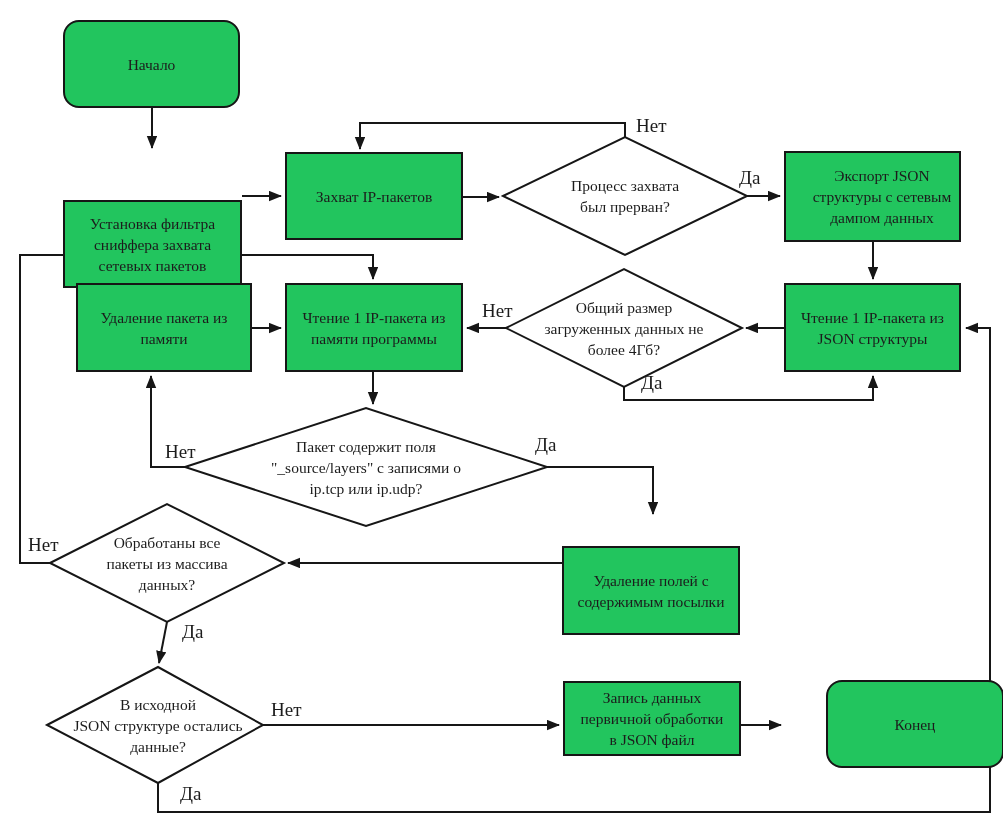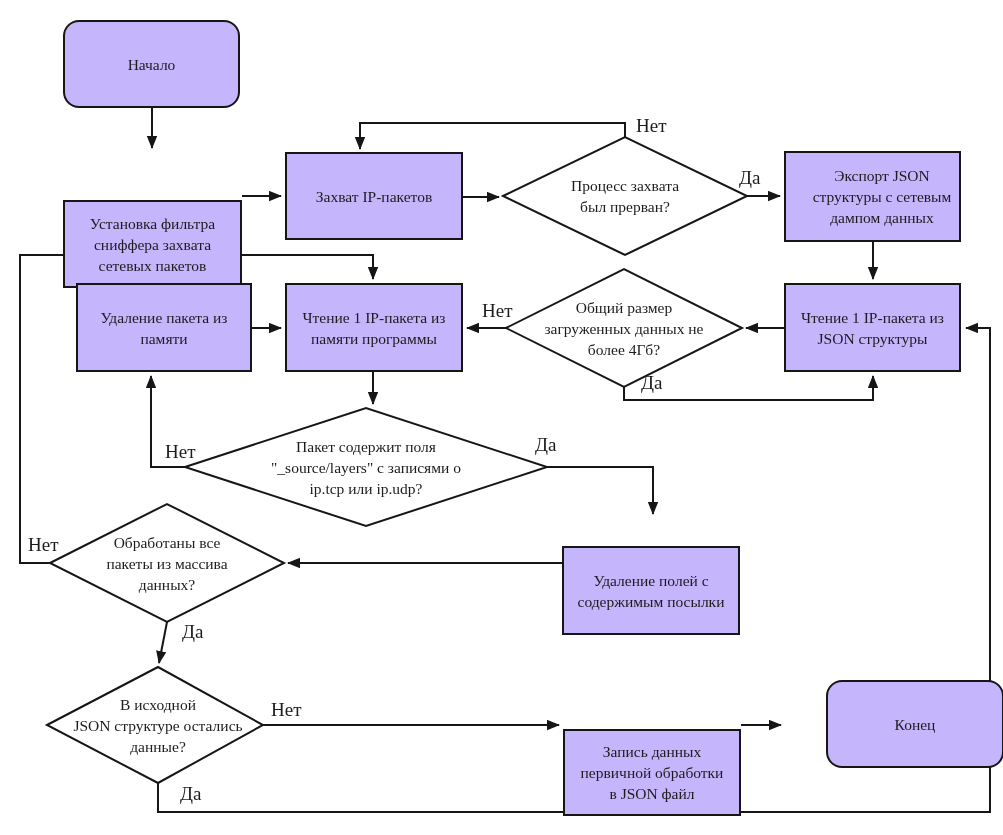--- a/index.html
+++ b/index.html
@@ -9,21 +9,21 @@
     overflow:hidden;
   }
   svg.layer { position:absolute; left:0; top:0; width:1003px; height:835px; }
   .edge { fill:none; stroke:#161616; stroke-width:2; }
   .shape { fill:#ffffff; stroke:#161616; stroke-width:2; }
   .node, .dlabel {
     position:absolute; display:flex; align-items:center; justify-content:center;
     text-align:center; white-space:pre-line; font-size:15.5px; line-height:21px;
     box-sizing:border-box;
   }
-  .box { border:2px solid #161616; background:#c4b5fd; }
+  .box { border:2px solid #161616; background:#22c55e; }
   .terminator { border-radius:16px; }
   .edge-label { position:absolute; font-size:19px; line-height:18px; }
 </style>
 </head>
 <body>
 
 <div class="canvas">
 
   <svg class="layer" viewBox="0 0 1003 835" xmlns="http://www.w3.org/2000/svg">
     <defs>
@@ -76,21 +76,21 @@
 
   <div class="node box" style="left:285px; top:283px; width:178px; height:89px;">Чтение 1 IP-пакета из
 памяти программы</div>
 
   <div class="node box" style="left:76px; top:283px; width:176px; height:89px;">Удаление пакета из
 памяти</div>
 
   <div class="node box" style="left:562px; top:518px; width:178px; height:89px;margin-top:28px;">Удаление полей с
 содержимым посылки</div>
 
-  <div class="node box" style="left:563px; top:681px; width:178px; height:87px;margin-top:48px;">Запись данных
+  <div class="node box" style="left:563px; top:681px; width:178px; height:75px;">Запись данных
 первичной обработки
 в JSON файл</div>
 
   <div class="node box terminator" style="left:826px; top:680px; width:178px; height:88px;">Конец</div>
 
   <div class="dlabel" style="left:520px; top:160px; width:210px; height:72px;">Процесс захвата
 был прерван?</div>
 
   <div class="dlabel" style="left:506px; top:286px; width:236px; height:84px;">Общий размер
 загруженных данных не

